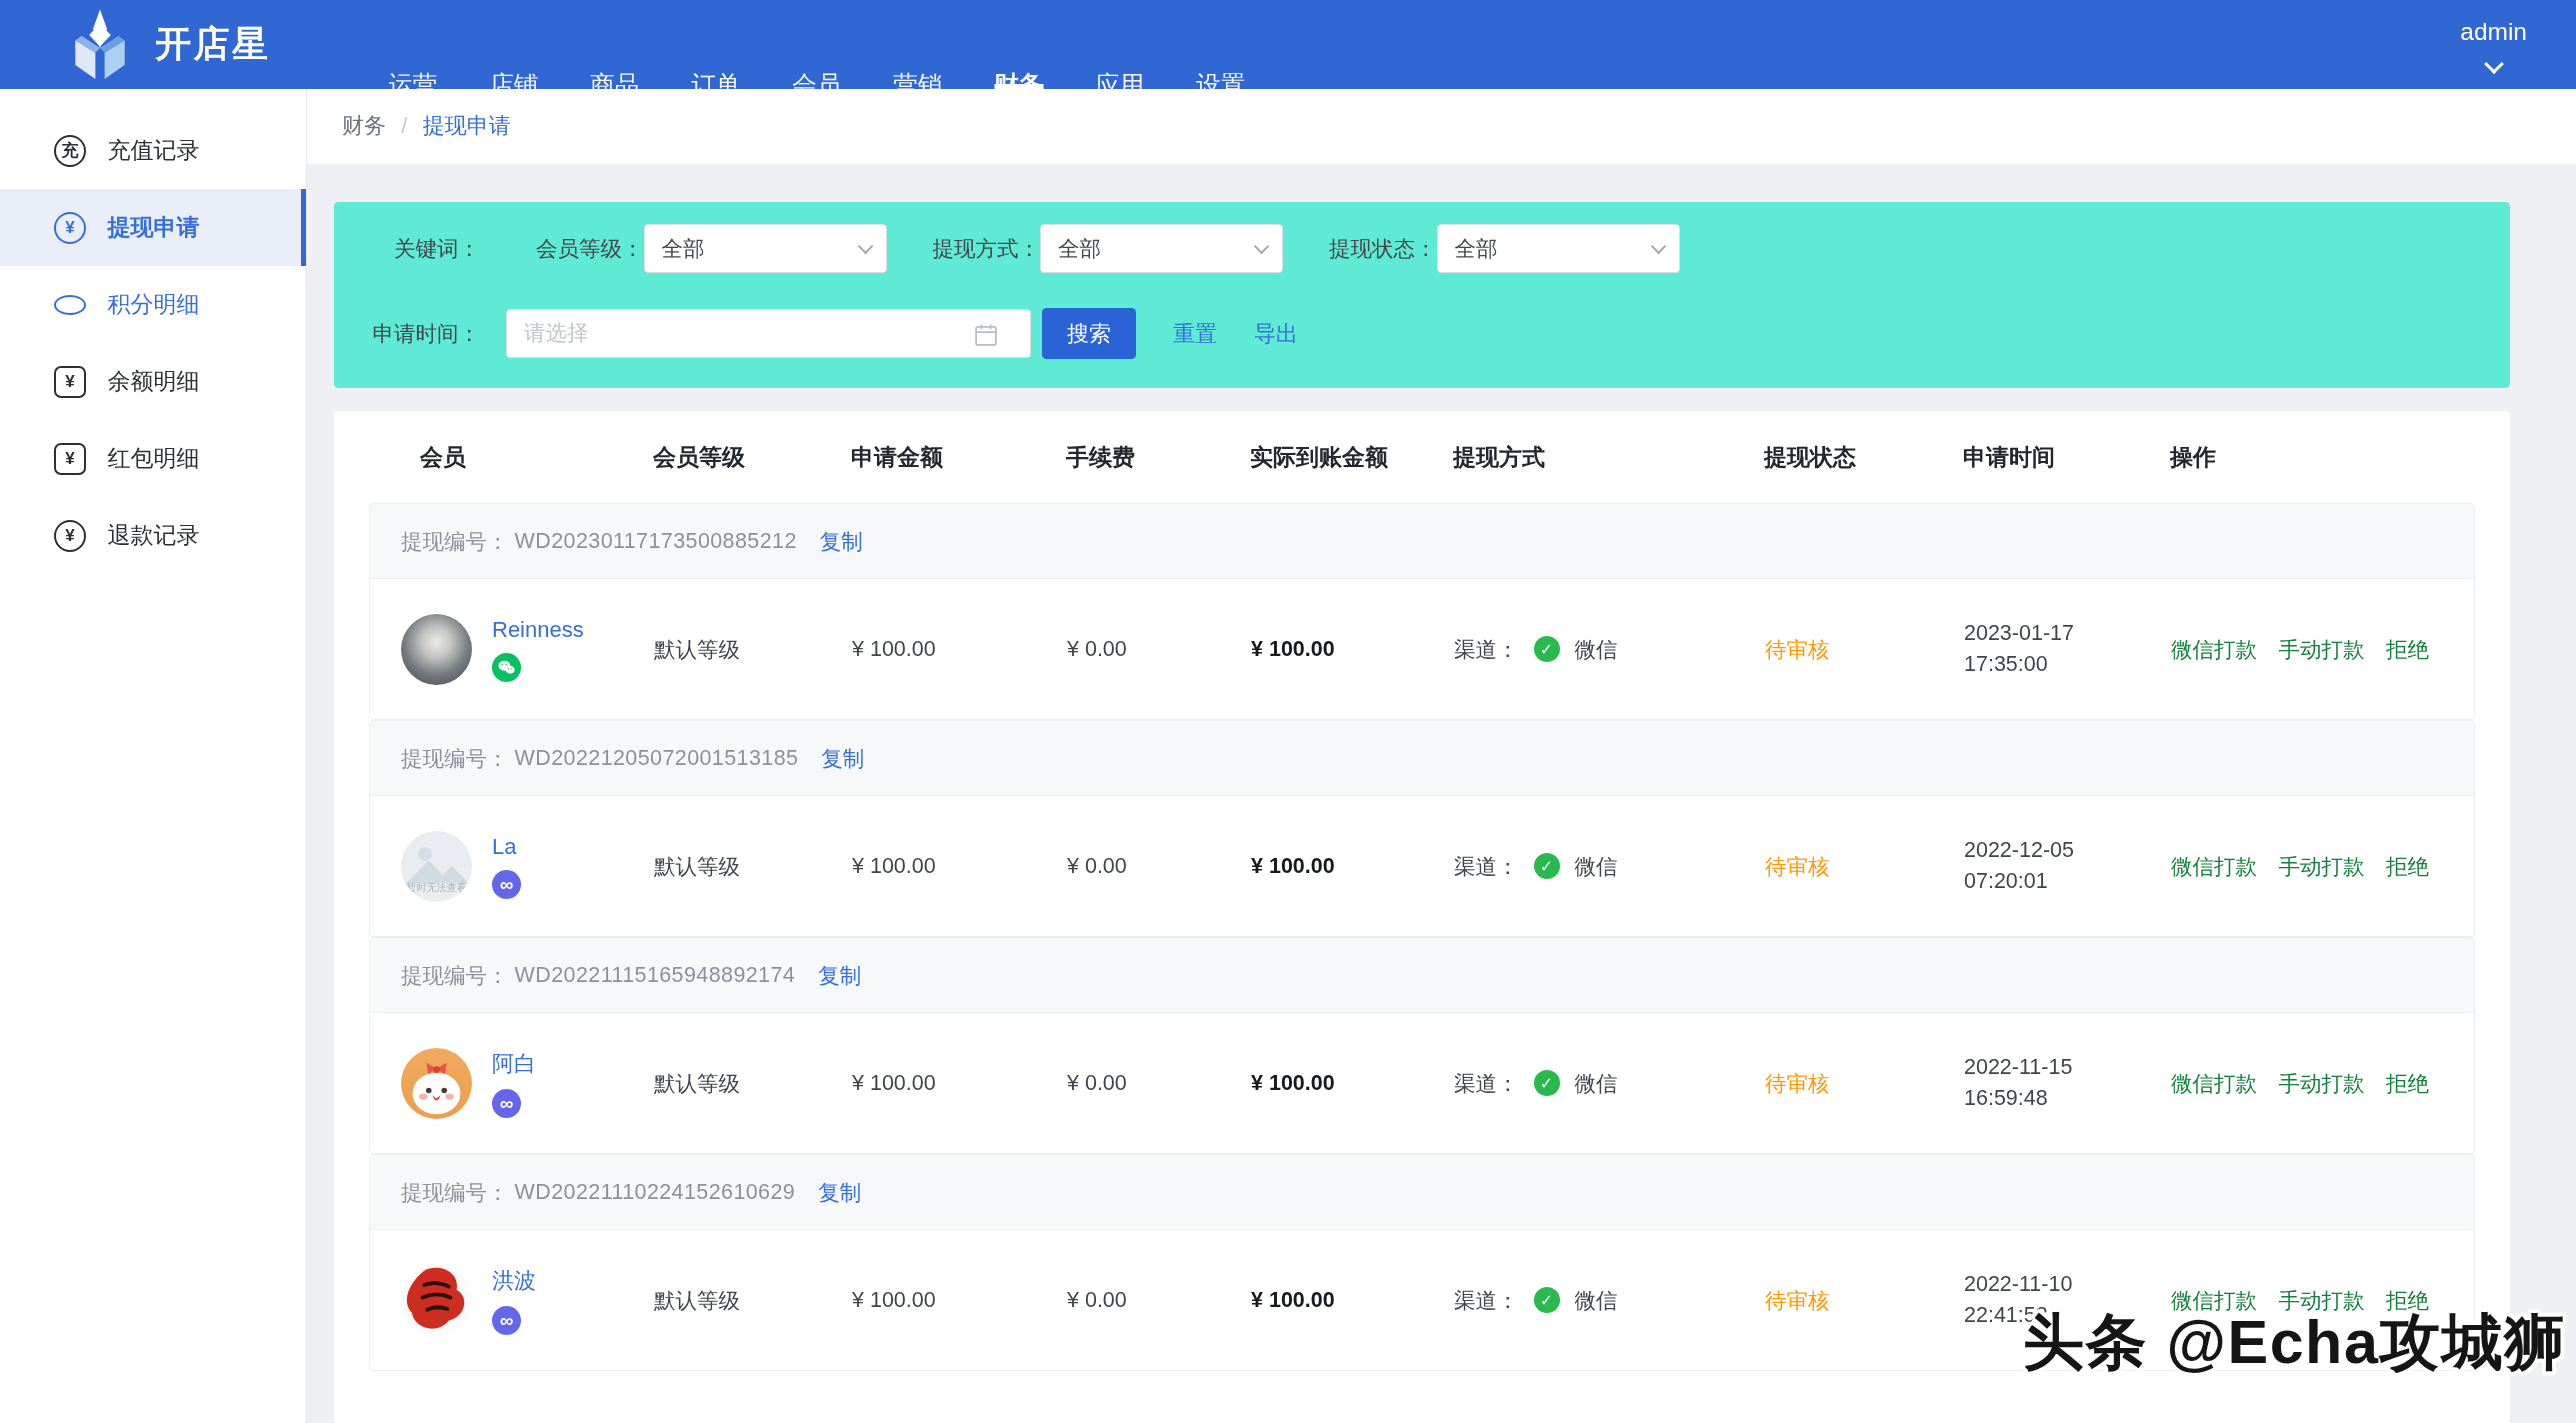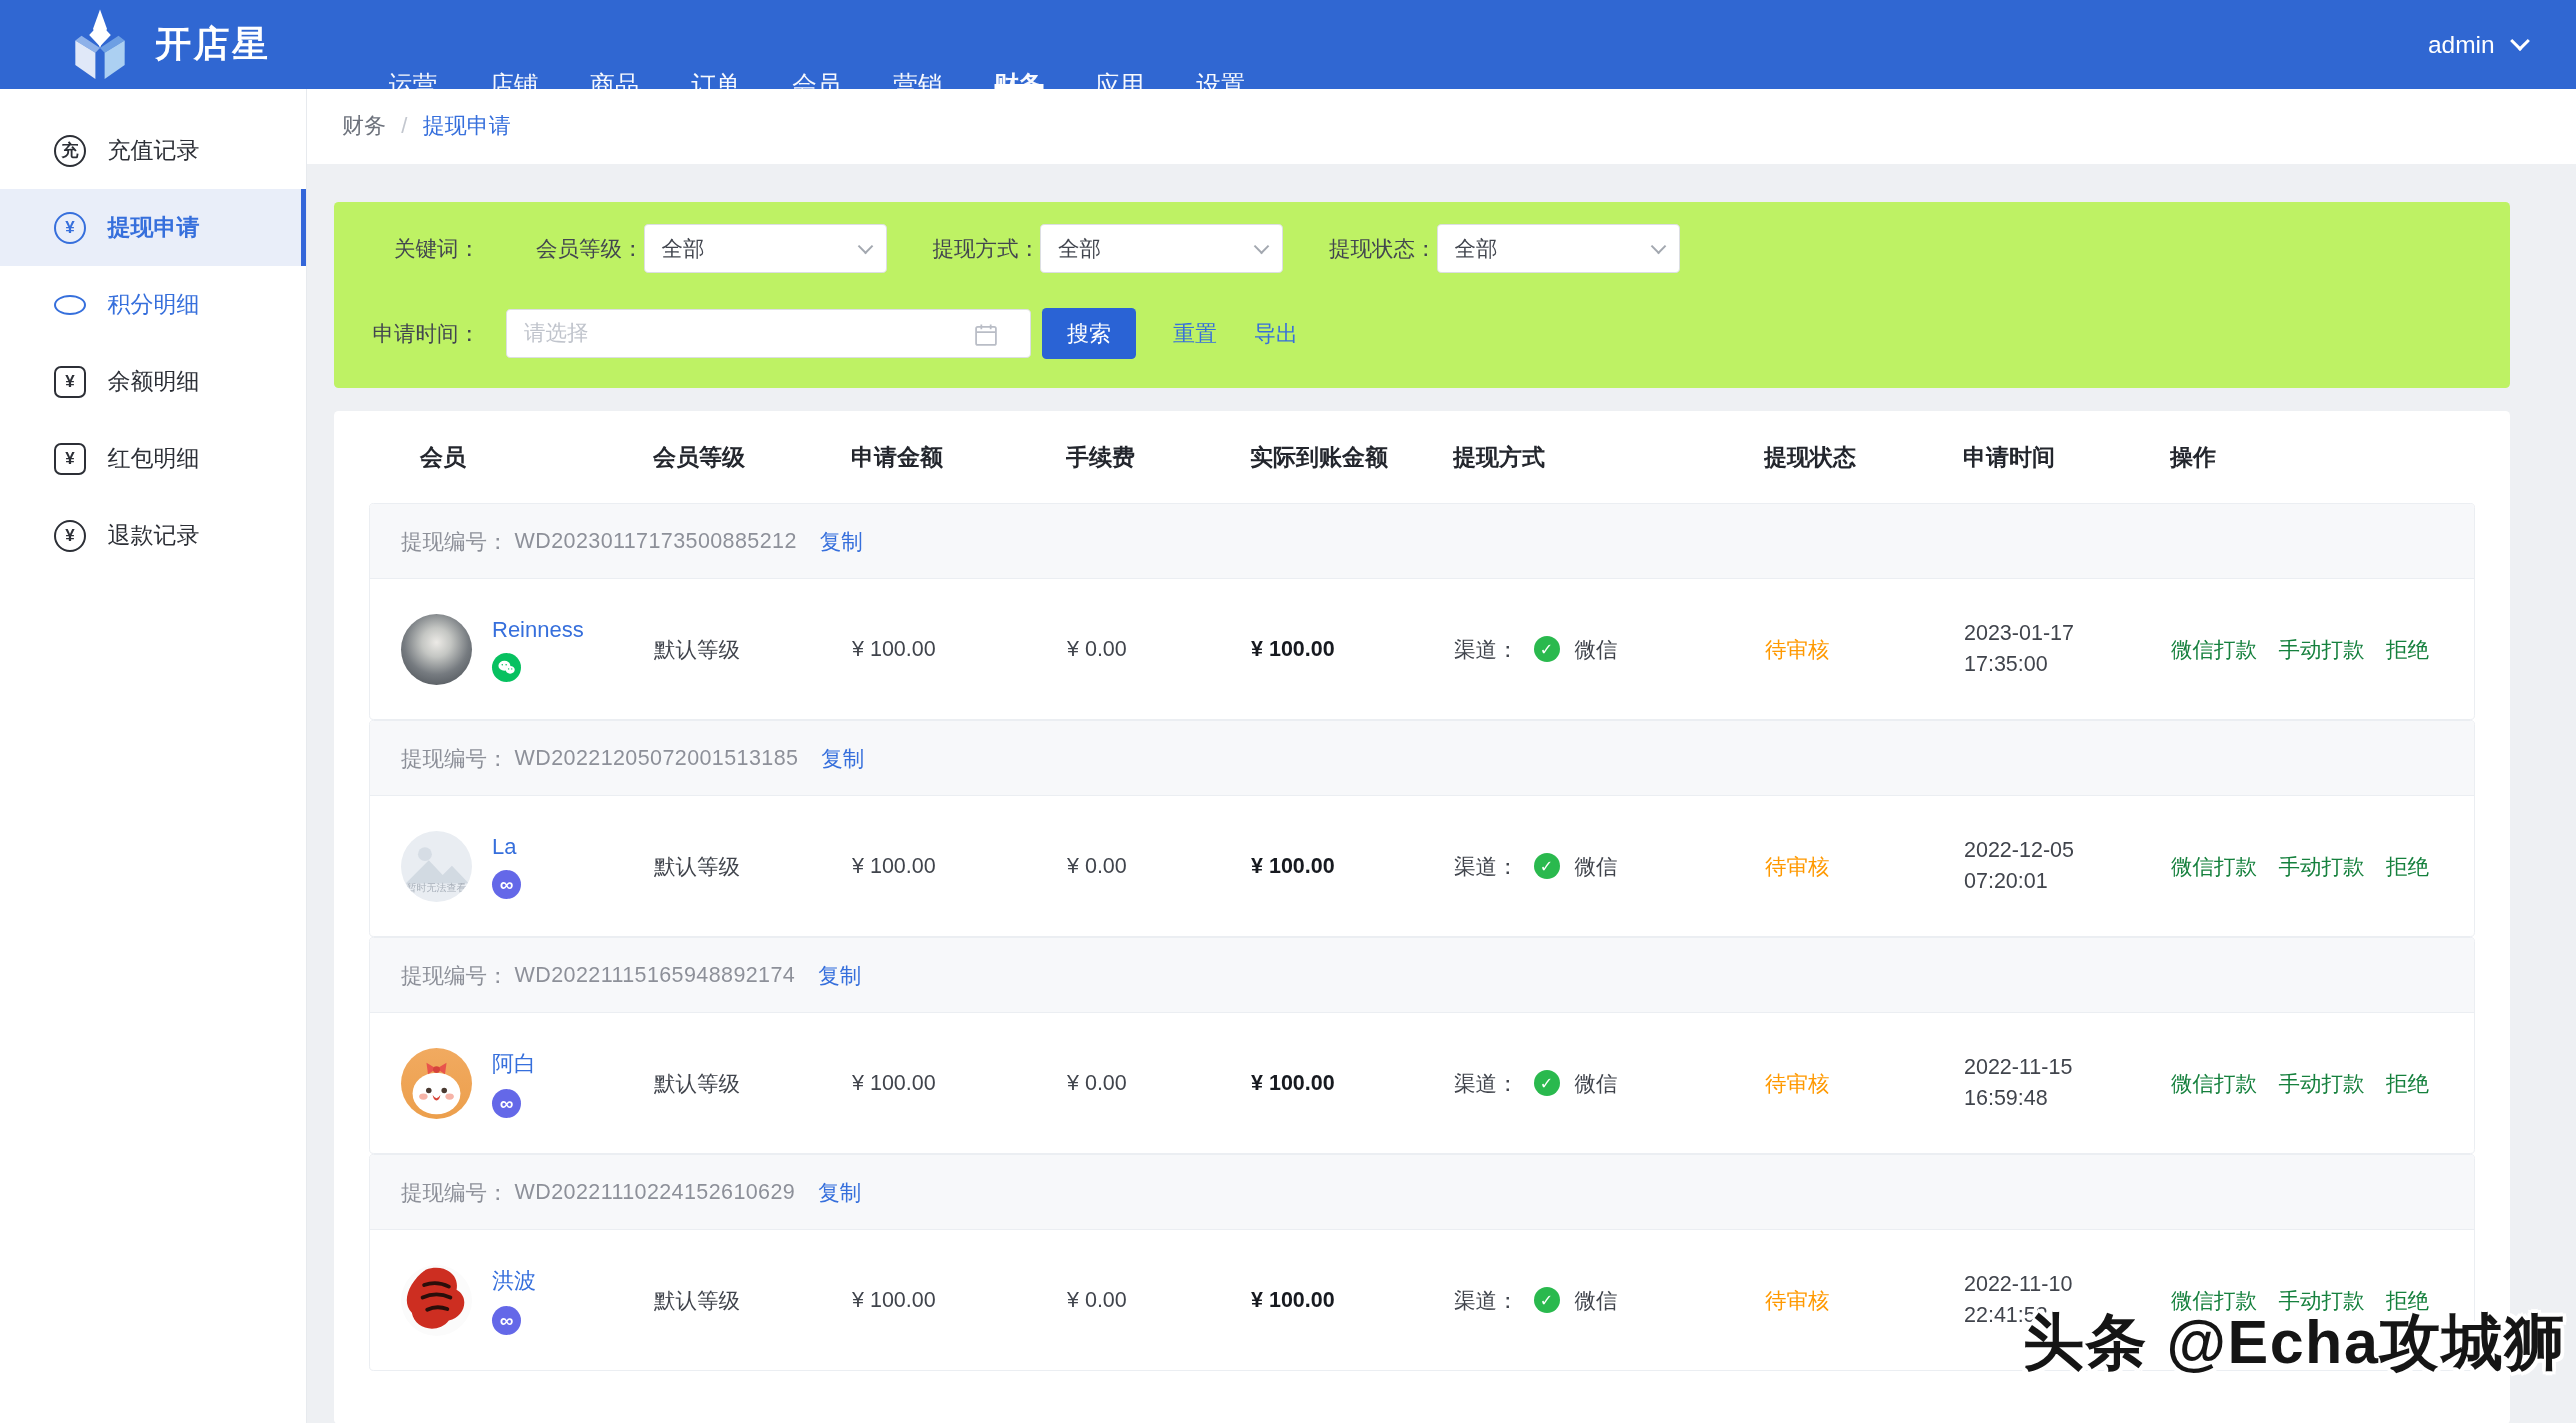--- a/index.html
+++ b/index.html
@@ -8,21 +8,21 @@
 
   
   .navbar { height:89px; background:#3067d2; display:flex; align-items:center; padding:0 49px 0 60px; }
   .brand { display:flex; align-items:center; gap:15.3px; }
   .brand-logo { width:80px; height:80px; display:flex; align-items:center; justify-content:center; }
   .brand-name { color:#fff; font-size:36px; font-weight:700; letter-spacing:2.3px; }
   .top-nav { display:flex; margin-left:92px; height:89px; }
   .nav-item { position:relative; padding:0 26px; line-height:89px; font-size:24.5px; color:rgba(255,255,255,.96); cursor:pointer;margin-top:40px; }
   .nav-item.active { font-weight:700; }
   .nav-item.active::after { content:""; position:absolute; left:50%; transform:translateX(-50%); bottom:0; width:49px; height:5.4px; background:#ffffff; }
-  .user-box { margin-left:auto; display:flex; align-items:center; gap:18.4px; color:#fff; font-size:24.5px; cursor:pointer; }
+  .user-box { margin-left:auto; display:flex; align-items:center; gap:18.4px; color:#fff; font-size:24.5px; cursor:pointer;flex-direction:column; }
   .chev { width:10.7px; height:10.7px; border-right:2.3px solid #a3a8b0; border-bottom:2.3px solid #a3a8b0; transform:rotate(45deg) translateY(-3.1px); }
   .chev-w { width:14px; height:14px; border-right:3.1px solid #fff; border-bottom:3.1px solid #fff; transform:rotate(45deg); margin-top:-7.7px; }
 
   
   .shell { display:flex; height:1335px; }
   .sidebar { width:307px; background:#fff; border-right:0.8px solid #e7eaee; padding-top:23px; flex-shrink:0; }
   .side-item { height:77px; display:flex; align-items:center; gap:21.5px; padding-left:54px; font-size:23px; color:#2c2f36; position:relative; cursor:pointer; }
   .side-item.active { background:#e9eef9; color:#366fdc; font-weight:600; }
   .side-item.active::after { content:""; position:absolute; right:0; top:0; width:5.4px; height:100%; background:#3366d9; }
   .side-item.hl { color:#366fdc; }
@@ -32,21 +32,21 @@
 
   .main { flex:1; display:flex; flex-direction:column; min-width:0; }
   .breadcrumb-bar { height:81px; background:#fff; display:flex; align-items:center; padding-left:35px; gap:15.3px; font-size:22px; }
   .bc-parent { color:#6d727c; }
   .bc-sep { color:#c3c7cf; }
   .bc-current { color:#366fdc; }
 
   .content { flex:1; padding:38px 66px 0 27px; }
 
   
-  .filter-card { background:#bef264; border-radius:4.6px; padding:21.5px 0 29px 0; }
+  .filter-card { background:#5eead4; border-radius:4.6px; padding:21.5px 0 29px 0; }
   .f-row { display:flex; align-items:center; height:51px; }
   .f-row + .f-row { margin-top:34px; }
   .f-item { display:flex; align-items:center; }
   .f-item + .f-item { margin-left:46px; }
   .f-label { font-size:21.5px; color:#42464f; }
   .f-label.fixed { width:156px; text-align:right; padding-right:10px; }
   .tinput { height:49px; border:1.5px solid #dcdee3; border-radius:4.6px; font-size:21.5px; color:#4a4e57; padding:0 17px; background:#fff; outline:none; }
   .tinput::placeholder { color:#c0c4cc; }
   .w-key { width:525px; }
   .selectbox { width:243px; height:49px; border:1.5px solid #dcdee3; border-radius:4.6px; display:flex; align-items:center; justify-content:space-between; padding:0 17px; font-size:21.5px; color:#42464f; background:#fff; cursor:pointer; }

